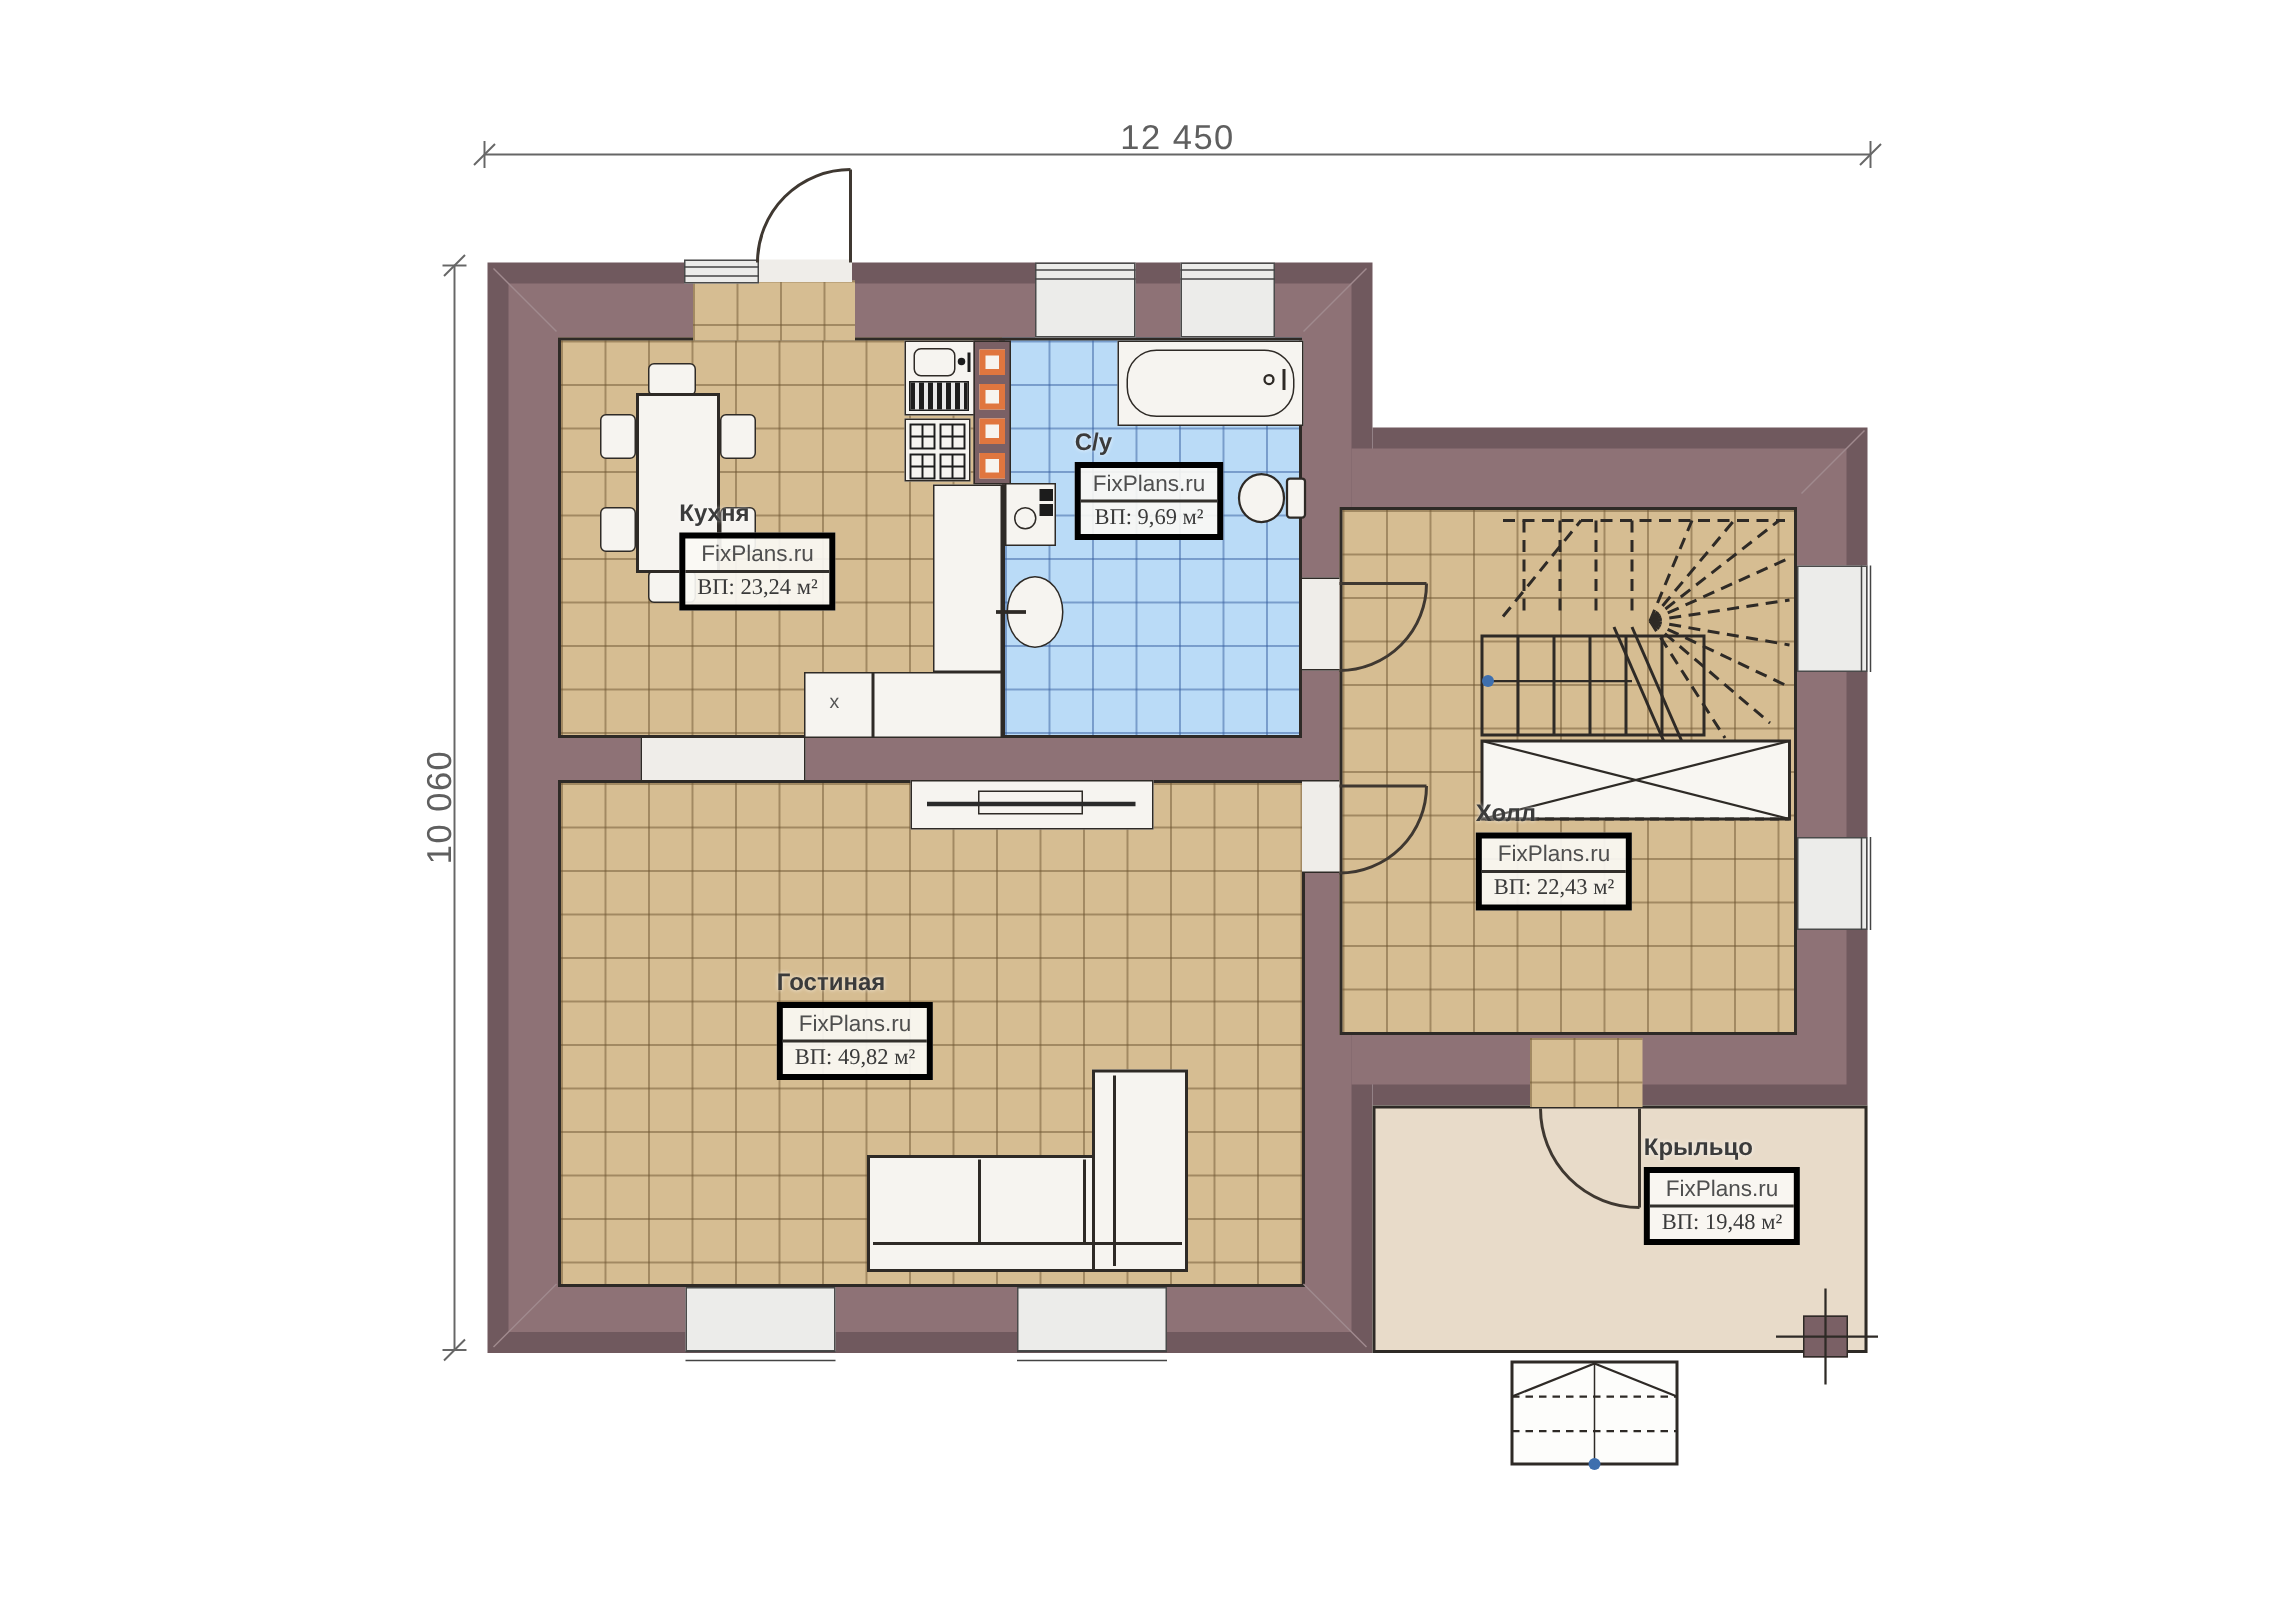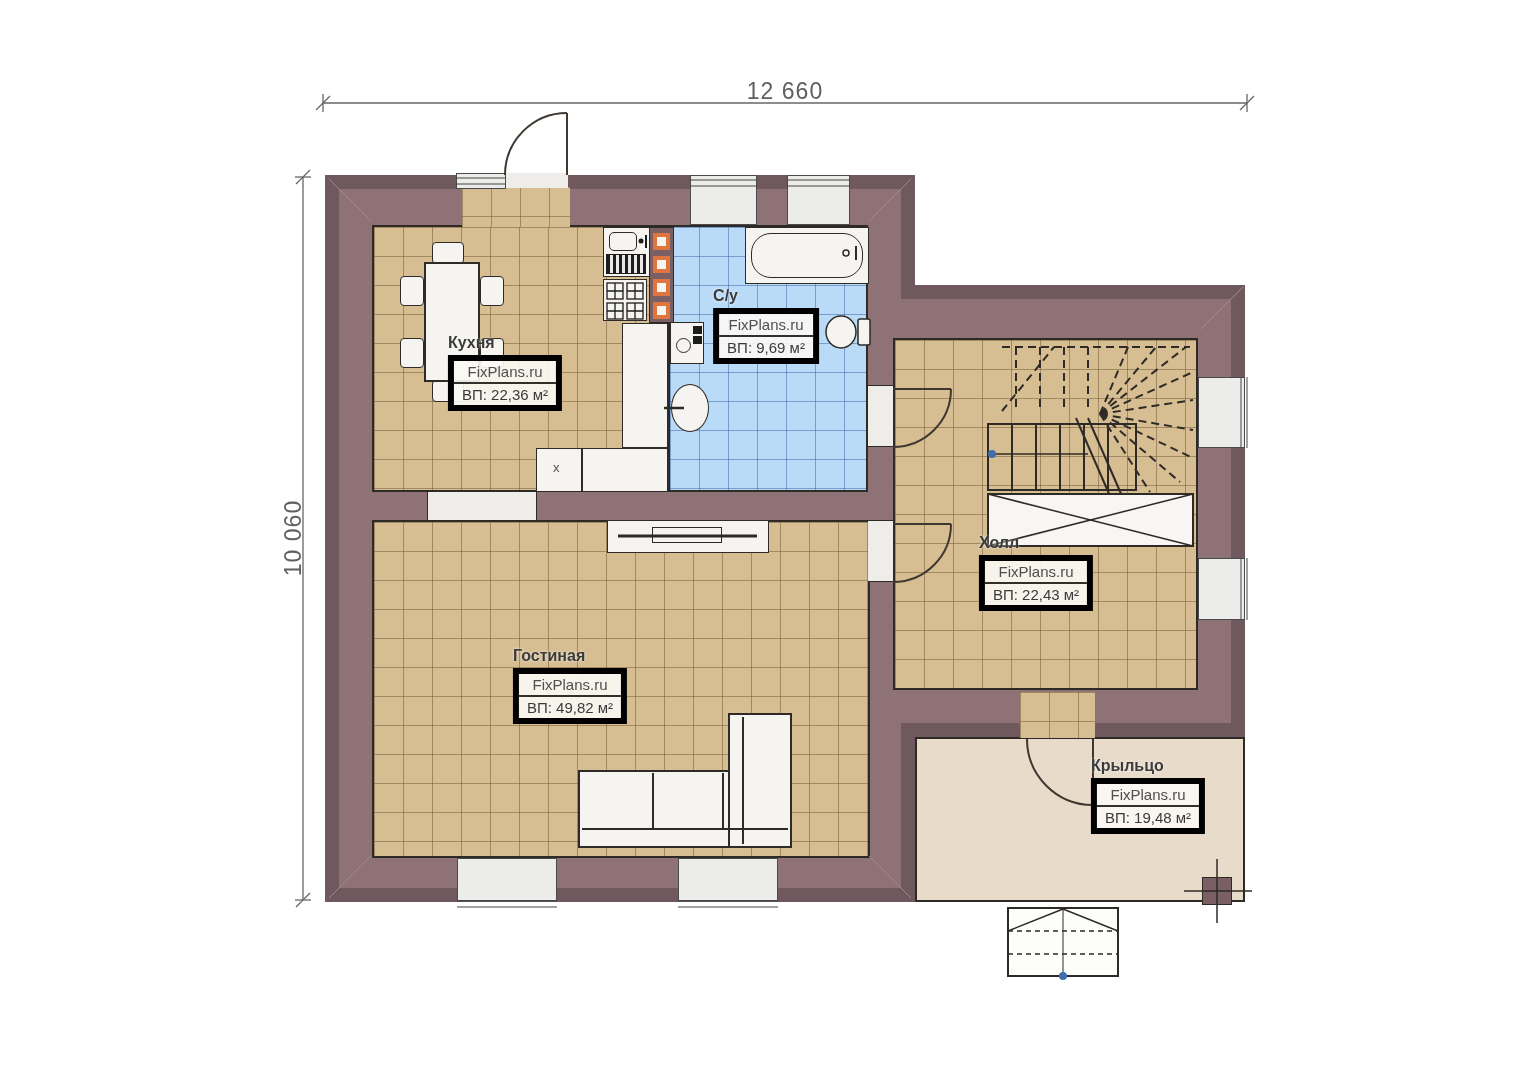--- a/index.html
+++ b/index.html
@@ -28,25 +28,25 @@
   .stripes{background:repeating-linear-gradient(90deg,#1d1d1d 0 3px,#e8e8e8 3px 6px);
     border:1.5px solid #1d1d1d;box-sizing:border-box;}
   .vent{background:#7a6065;border:1px solid #2e2a26;box-sizing:border-box;}
   .vsq{background:#f7f4ef;border:4px solid #e0763f;box-sizing:border-box;}
   .sofa-line{background:#2e2a26;}
   
   .room-tag{position:absolute;transform:translateX(-50%);display:flex;
     flex-direction:column;z-index:30;}
   .room-name{font-size:16px;font-weight:bold;color:#3b3b3b;margin-bottom:3px;
     text-shadow:0 0 3px rgba(255,255,255,.8);}
-  .tag-box{border:6px solid #000000;background:rgba(250,248,244,.92);
+  .tag-box{border:4px solid #000000;background:rgba(250,248,244,.92);
     text-align:center;min-width:88px;}
   .tag-brand{font-size:15px;color:#4f4f4f;padding:2px 8px;
     border-bottom:2px solid #33302c;white-space:nowrap;}
-  .tag-area{font-size:15px;color:#3a3a3a;padding:2px 8px;white-space:nowrap;}
+  .tag-area{font-size:15px;color:#3a3a3a;padding:2px 8px;white-space:nowrap;font-family:Liberation Serif, serif;}
   .dim-label{position:absolute;font-size:23px;color:#5f5f5f;letter-spacing:1px;
     z-index:30;white-space:nowrap;}
   .xlabel{position:absolute;font-size:13px;color:#555;z-index:25;}
   svg.overlay{position:absolute;left:0;top:0;z-index:20;pointer-events:none;}
 </style>
 </head>
 <body>
 
 <div class="abs" style="left:0;top:0;width:1528px;height:1080px;">
 
@@ -237,28 +237,28 @@
       <path d="M316 110 L330 96"></path>
         <path d="M1240 110 L1254 96"></path>
       <path d="M303 177 V900"></path>
       <path d="M295 177 H311"></path>
         <path d="M295 900 H311"></path>
       <path d="M296 184 L310 170"></path>
         <path d="M296 907 L310 893"></path>
     </g>
   </svg>
 
-  <div class="dim-label" style="left:785px;top:78px;transform:translateX(-50%);">12 660</div>
+  <div class="dim-label" style="left:785px;top:78px;transform:translateX(-50%);">12 450</div>
   <div class="dim-label" style="left:293px;top:538px;transform:translate(-50%,-50%) rotate(-90deg);">10 060</div>
 
   <div class="room-tag" style="left:505px;top:334px;">
     <div class="room-name">Кухня</div>
     <div class="tag-box">
       <div class="tag-brand">FixPlans.ru</div>
-      <div class="tag-area">ВП: 22,36 м²</div>
+      <div class="tag-area">ВП: 23,24 м²</div>
     </div>
   </div>
   <div class="room-tag" style="left:766px;top:287px;">
     <div class="room-name">С/у</div>
     <div class="tag-box">
       <div class="tag-brand">FixPlans.ru</div>
       <div class="tag-area">ВП: 9,69 м²</div>
     </div>
   </div>
   <div class="room-tag" style="left:1036px;top:534px;">

